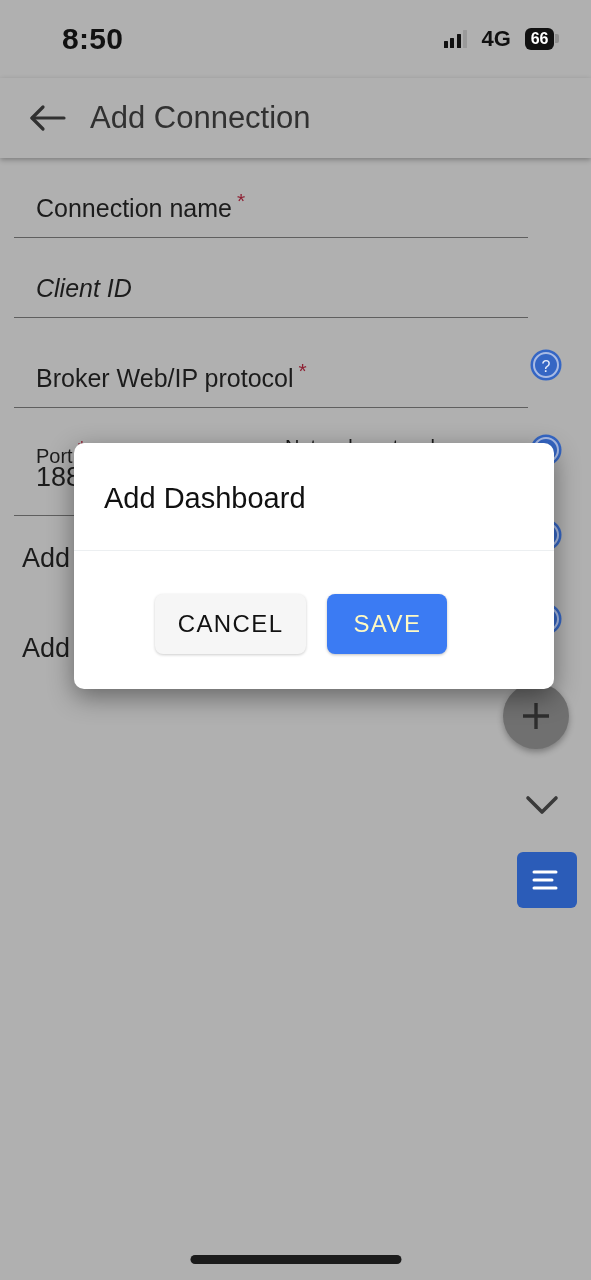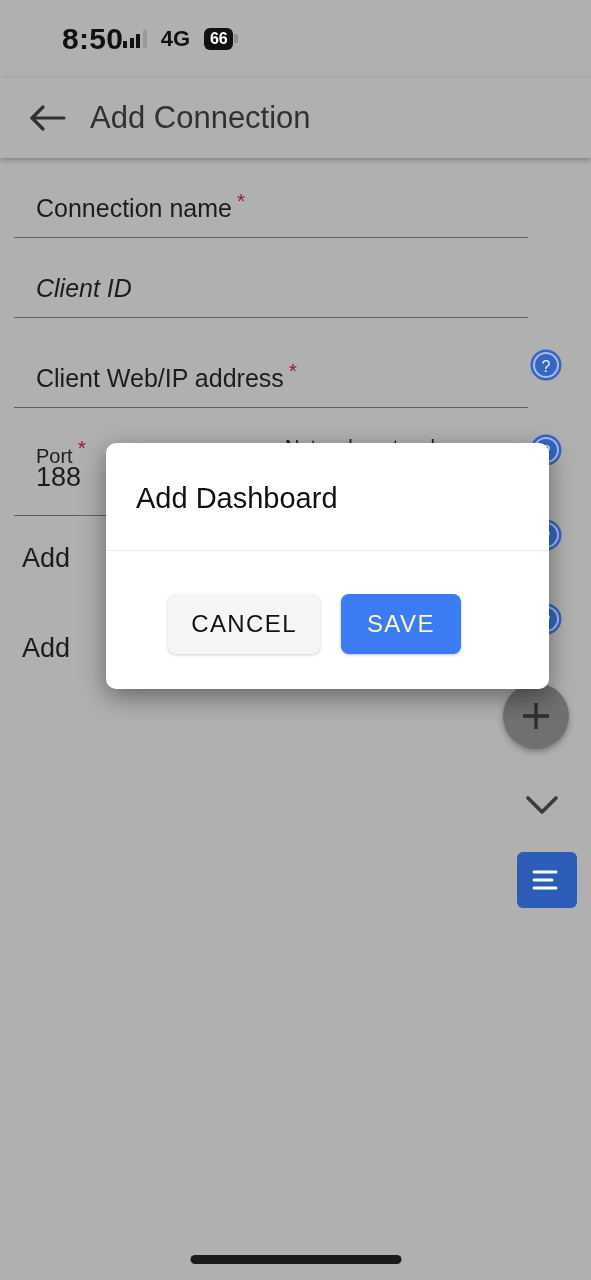--- a/index.html
+++ b/index.html
@@ -11,21 +11,21 @@
   }
   #screen {
     position:relative;
     width:591px; height:1280px;
     background:#b0b0b0;
   }
 
   
   .statusbar{
     position:absolute; top:0; left:0; width:591px; height:78px;
-    display:flex; align-items:center; justify-content:flex-start;
+    display:flex; align-items:center; justify-content:space-between;
     padding:0 32px 0 62px;
   }
   .status-time{ font-size:30px; font-weight:bold; color:#111; letter-spacing:.3px; }
   .status-right{ display:flex; align-items:center; gap:14px; }
   .signal{ display:flex; align-items:flex-end; gap:2.5px; height:18px; }
   .signal i{ display:block; width:4px; background:#111; border-radius:.5px; }
   .signal i:nth-child(1){ height:7px; }
   .signal i:nth-child(2){ height:10px; }
   .signal i:nth-child(3){ height:14px; }
   .signal i:nth-child(4){ height:18px; background:#9a9a9a; }
@@ -99,26 +99,25 @@
     background:#2b5cb8;
     display:flex; align-items:center; justify-content:center;
   }
 
   
   .scrim{
     position:absolute; inset:0; z-index:5; background:transparent;
   }
   .dialog{
     position:absolute; z-index:6;
-    left:74px; top:443px; width:443px;
+    left:74px; top:443px; width:480px;
     background:#fff;
     border-radius:10px;
     box-shadow:0 8px 26px rgba(0,0,0,.42);
     overflow:hidden;
-    margin-left:32px;
   }
   .dialog-title{
     font-size:29px; color:#111; font-weight:400;
     padding:39px 0 35px 30px;
     border-bottom:1px solid #eceff1;
   }
   .dialog-body{ padding:0 30px; }
   .dlg-input{
     border-bottom:1.6px solid #707070;
     padding:45px 0 23px 8px;
@@ -216,21 +215,21 @@
     <span class="help-icon" style="top:275px;">
       <svg width="34" height="34" viewBox="0 0 34 34">
         <circle cx="17" cy="17" r="15.5" fill="#3566c4"></circle>
         <circle cx="17" cy="17" r="12" fill="none" stroke="#a9bbe4" stroke-width="2"></circle>
         <text x="17" y="23.5" font-size="16" fill="#e8eefb" text-anchor="middle" font-family="Liberation Sans, sans-serif">?</text>
       </svg>
     </span>
 
     <div class="field" style="top:184px;">
       <div class="label">
-        <span>Client Web/IP address</span><span class="req">*</span>
+        <span>Broker Web/IP protocol</span><span class="req">*</span>
       </div>
     </div>
     <span class="help-icon" style="top:360px;">
       <svg width="34" height="34" viewBox="0 0 34 34">
         <circle cx="17" cy="17" r="15.5" fill="#3566c4"></circle>
         <circle cx="17" cy="17" r="12" fill="none" stroke="#a9bbe4" stroke-width="2"></circle>
         <text x="17" y="23.5" font-size="16" fill="#e8eefb" text-anchor="middle" font-family="Liberation Sans, sans-serif">?</text>
       </svg>
     </span>
 

